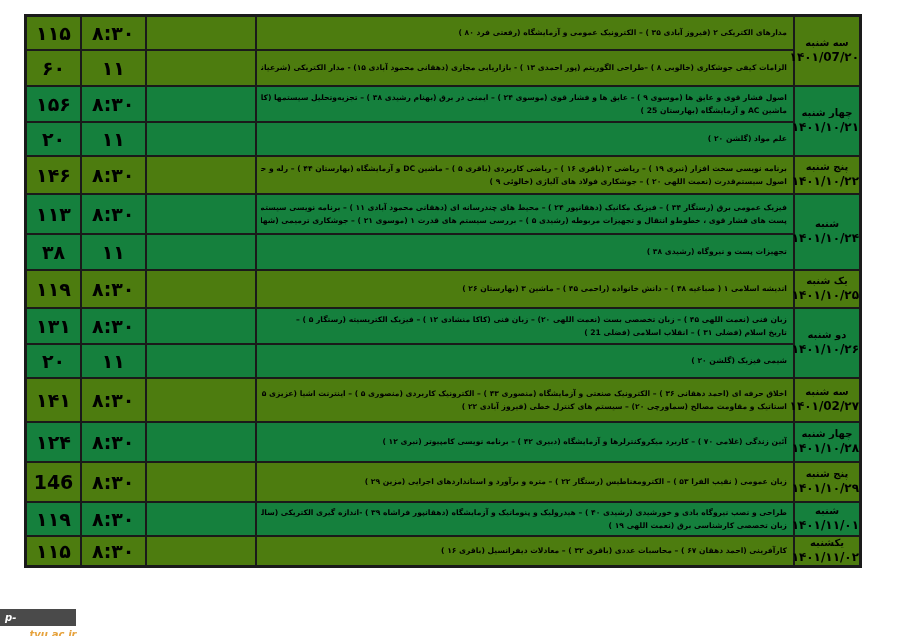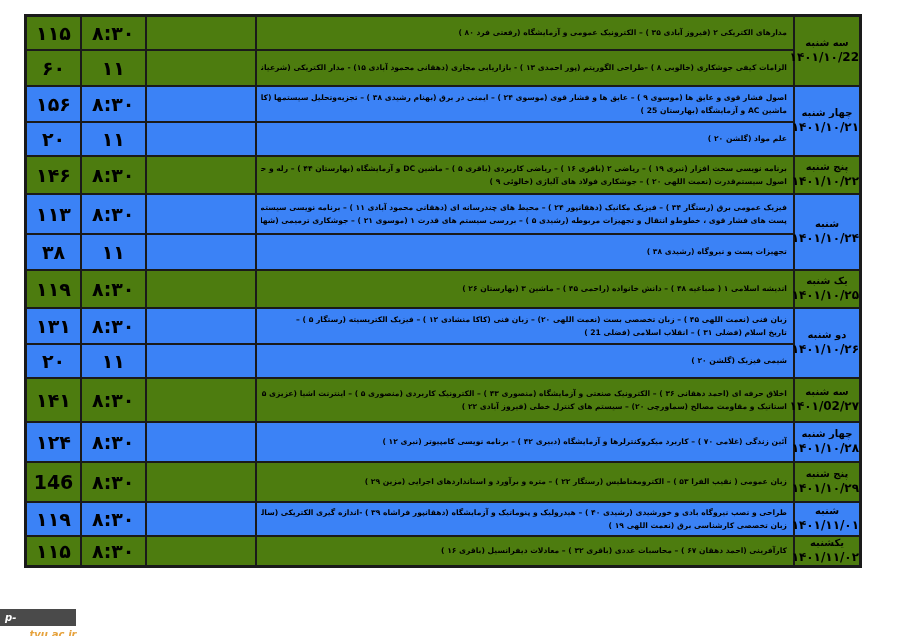--- a/index.html
+++ b/index.html
@@ -6,21 +6,21 @@
   body { width:900px; height:636px; position:relative; overflow:hidden; font-family:"DejaVu Sans", sans-serif; }
   .sheet { position:absolute; left:24px; top:14px; width:838px; }
   table.sched { border-collapse:collapse; width:838px; table-layout:fixed; direction:rtl; border:3px solid #1a1a1a; }
   table.sched td { border:2px solid #1a1a1a; padding:0; vertical-align:middle; }
   col.c-day { width:66px; }
   col.c-courses { width:533px; }
   col.c-blank { width:110px; }
   col.c-time { width:64px; }
   col.c-count { width:55px; }
   tr.w td { background:#4d7c0f; }
-  tr.g td { background:#3b82f6; }
+  tr.g td { background:#15803d; }
   td.day { text-align:center; font-weight:bold; }
   td.day .dname { display:block; font-size:10px; line-height:12px; }
   td.day .ddate { display:block; font-size:12px; line-height:16px; letter-spacing:0.2px; }
   td.courses { text-align:right; padding:2px 6px 2px 4px !important; font-size:7.6px; font-weight:bold; line-height:13px; direction:rtl; }
   td.courses .ln { display:block; white-space:nowrap; overflow:hidden; }
   td.time, td.count { text-align:center; font-weight:bold; font-size:19px; font-family:"DejaVu Sans", sans-serif; }
   .watermark { position:absolute; left:0; top:609px; width:76px; height:17px; background:#4a4a4a; color:#ffffff; font-family:"DejaVu Sans", sans-serif; font-weight:bold; font-style:italic; font-size:10px; line-height:17px; padding-left:5px; box-sizing:border-box; }
   .watermark .dom { color:#e6a23c; }
 </style>
 </head>
@@ -32,21 +32,21 @@
       <col class="c-day">
         <col class="c-courses">
         <col class="c-blank">
         <col class="c-time">
         <col class="c-count">
     </colgroup>
     <tbody id="sched-body">
         <tr class="w" style="height: 34px;">
           <td class="day" rowspan="2">
             <span class="dname">سه شنبه</span>
-            <span class="ddate">۱۴۰۱/۱۰/22</span>
+            <span class="ddate">۱۴۰۱/07/۲۰</span>
           </td>
           <td class="courses">
             <span class="ln">مدارهای الکتریکی ۲ (فیروز آبادی ۳۵ ) – الکترونیک عمومی و آزمایشگاه (رفعتی فرد ۸۰ )</span>
           </td>
           <td></td>
           <td class="time">۸:۳۰</td>
           <td class="count">۱۱۵</td>
         </tr>
         <tr class="w" style="height: 36px;">
           <td class="courses">

